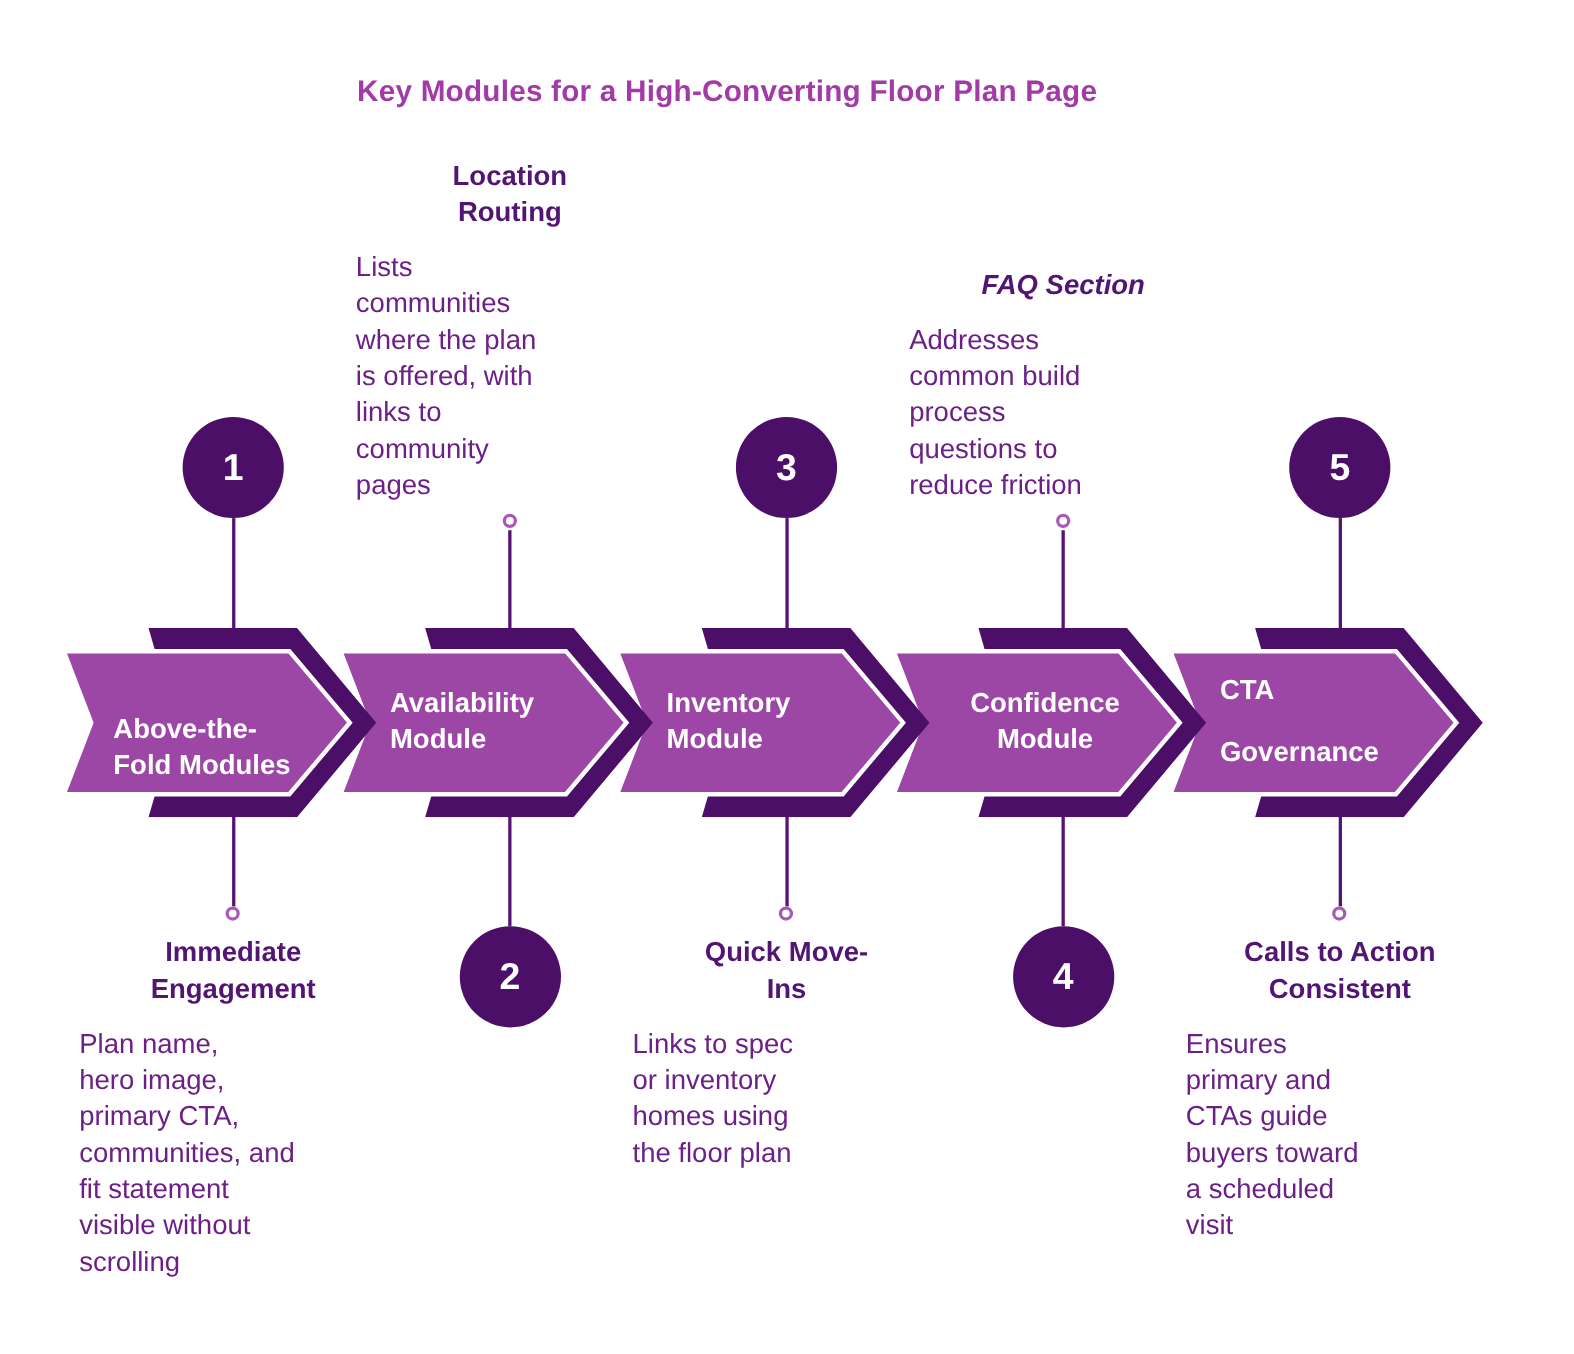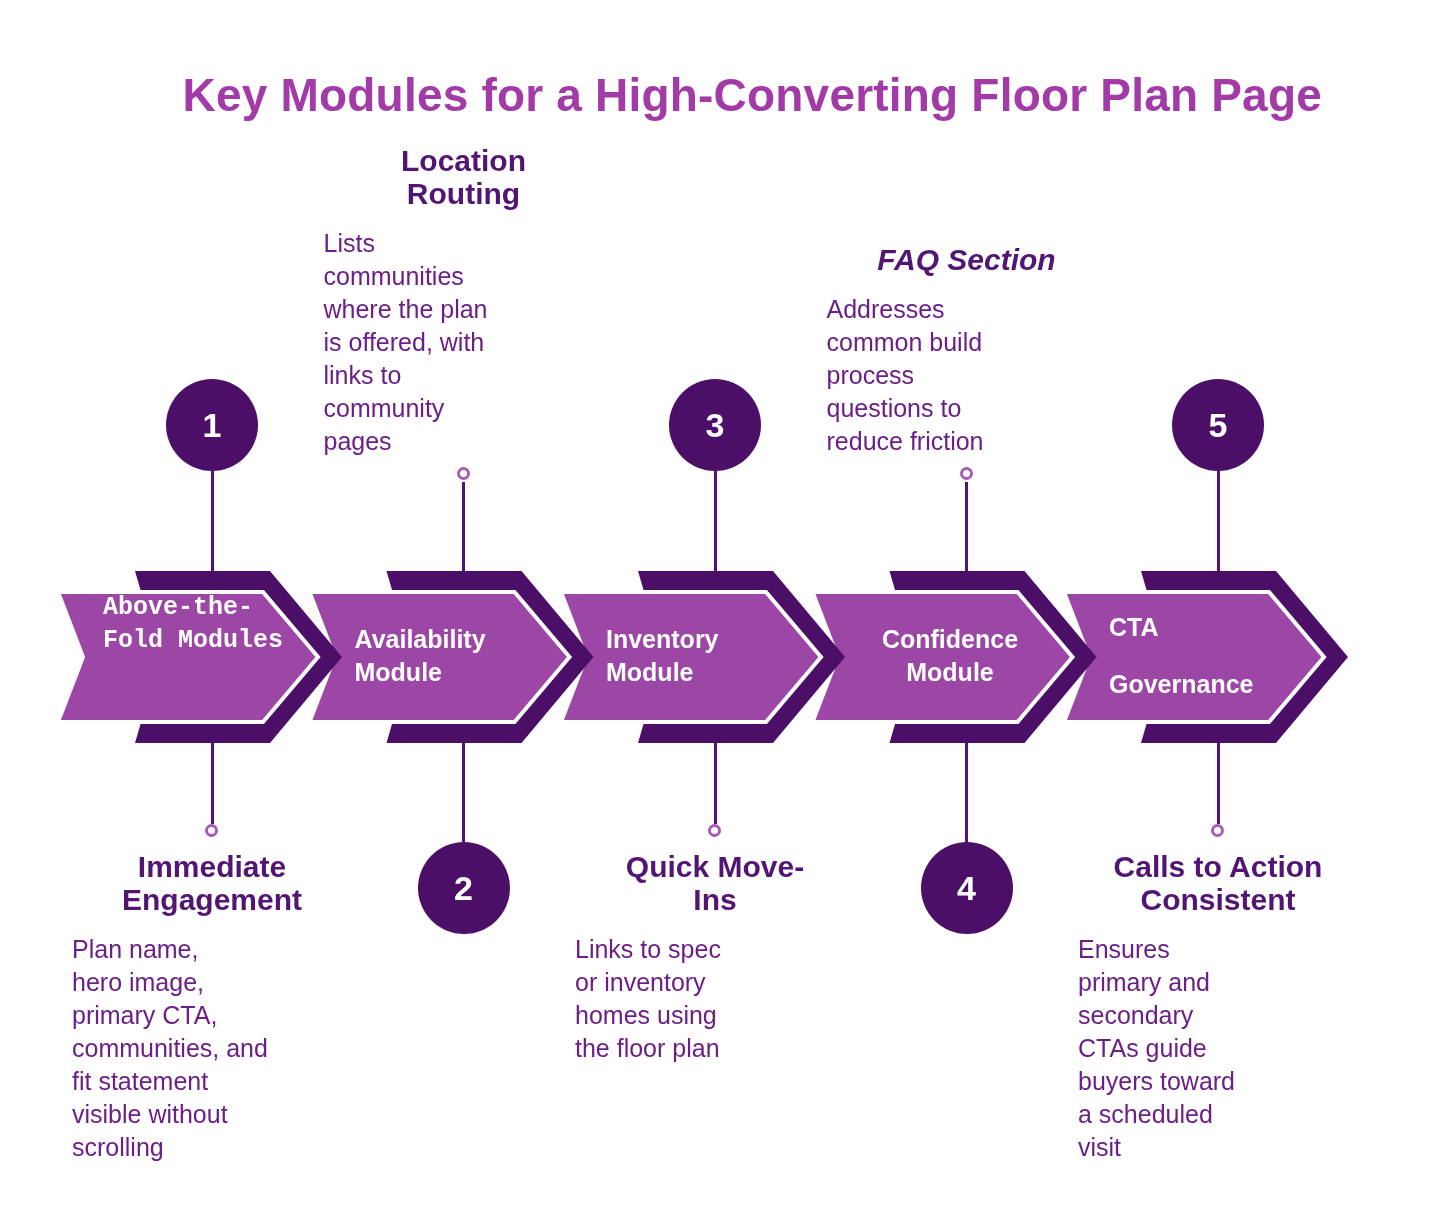--- a/index.html
+++ b/index.html
@@ -1,22 +1,22 @@
 <!DOCTYPE html>
 <html><head>
 <meta charset="utf-8">
 <style>
   html,body{margin:0;padding:0;background:#ffffff;}
   #canvas{
     position:relative;width:1431px;height:1231px;background:#ffffff;overflow:hidden;
     font-family:"Liberation Sans",sans-serif;
   }
   .title{
-    position:absolute;left:0;top:68px;width:1322px;text-align:right;
-    font-size:46px;font-weight:700;color:var(--c-title);margin:0;letter-spacing:.2px;
+    position:absolute;left:0;top:68px;width:1322px;text-align:center;
+    font-size:27px;font-weight:700;color:var(--c-title);margin:0;letter-spacing:.2px;
   }
   #band{position:absolute;left:0;top:571px;z-index:20;}
   .arrow-body{fill:var(--c-fill);stroke:#ffffff;stroke-width:4;stroke-linejoin:miter;}
   .arrow-shadow{fill:var(--c-dark);}
   .module-label{
     position:absolute;top:591px;height:130px;width:185px;z-index:30;
     display:flex;flex-direction:column;justify-content:center;
     color:#ffffff;font-size:25px;font-weight:700;line-height:33px;text-align:left;
   }
   .step-circle{
@@ -24,21 +24,21 @@
     background:var(--c-dark);display:flex;align-items:center;justify-content:center;
     color:#ffffff;font-size:34px;font-weight:700;z-index:15;
   }
   .connector{position:absolute;width:3px;background:var(--c-conn);z-index:5;}
   .connector-dot{
     position:absolute;width:7px;height:7px;border:3.5px solid var(--c-dot);
     border-radius:50%;background:#ffffff;z-index:6;
   }
   .column-heading{
     position:absolute;width:280px;text-align:center;z-index:4;
-    color:var(--c-head);font-size:30px;font-weight:700;line-height:33px;
+    color:var(--c-head);font-size:25px;font-weight:700;line-height:33px;
   }
   .column-body{
     position:absolute;width:280px;z-index:4;
     color:var(--c-body);font-size:25px;font-weight:400;line-height:33px;
   }
   .tline{display:block;}
 </style>
 </head>
 <body>
 
@@ -60,21 +60,21 @@
       <g>
         <path class="arrow-shadow" d="M 386.5,0 L 521.5,0 L 593.5,86 L 521.5,172 L 386.5,172 L 411.5,86 Z"></path>
         <path class="arrow-body" d="M 309.5,21 L 514.5,21 L 569.5,86 L 514.5,151 L 309.5,151 L 334.5,86 Z"></path>
       </g>
       <g>
         <path class="arrow-shadow" d="M 135,0 L 270,0 L 342,86 L 270,172 L 135,172 L 160,86 Z"></path>
         <path class="arrow-body" d="M 58,21 L 263,21 L 318,86 L 263,151 L 58,151 L 83,86 Z"></path>
       </g>
     </svg>
   <div id="columns">
-      <div class="module-label" style="left: 103px; top: 559px; font-family: Liberation Mono, monospace;">
+      <div class="module-label" style="left: 103px; top: 615px;">
         <span class="tline">Above-the-</span>
         <span class="tline">Fold Modules</span>
       </div>
       <div class="step-circle" style="left: 166px; top: 379px;">
         <span>1</span>
       </div>
       <div class="connector" style="left: 210.5px; top: 471px; height: 105px;"></div>
       <div class="connector" style="left: 210.5px; top: 740px; height: 84px;"></div>
       <div class="connector-dot" style="left: 205px; top: 824px;"></div>
       <div class="column-heading" style="left: 72px; top: 850px;">
@@ -163,20 +163,19 @@
       <div class="connector" style="left: 1216.5px; top: 471px; height: 105px;"></div>
       <div class="connector" style="left: 1216.5px; top: 740px; height: 84px;"></div>
       <div class="connector-dot" style="left: 1211px; top: 824px;"></div>
       <div class="column-heading" style="left: 1078px; top: 850px;">
         <span class="tline">Calls to Action</span>
         <span class="tline">Consistent</span>
       </div>
       <div class="column-body" style="left: 1078px; top: 933px;">
         <span class="tline">Ensures</span>
         <span class="tline">primary and</span>
-        <span class="tline">secondary</span>
         <span class="tline">CTAs guide</span>
         <span class="tline">buyers toward</span>
         <span class="tline">a scheduled</span>
         <span class="tline">visit</span>
       </div>
     </div>
 </div>
 
 </body></html>

